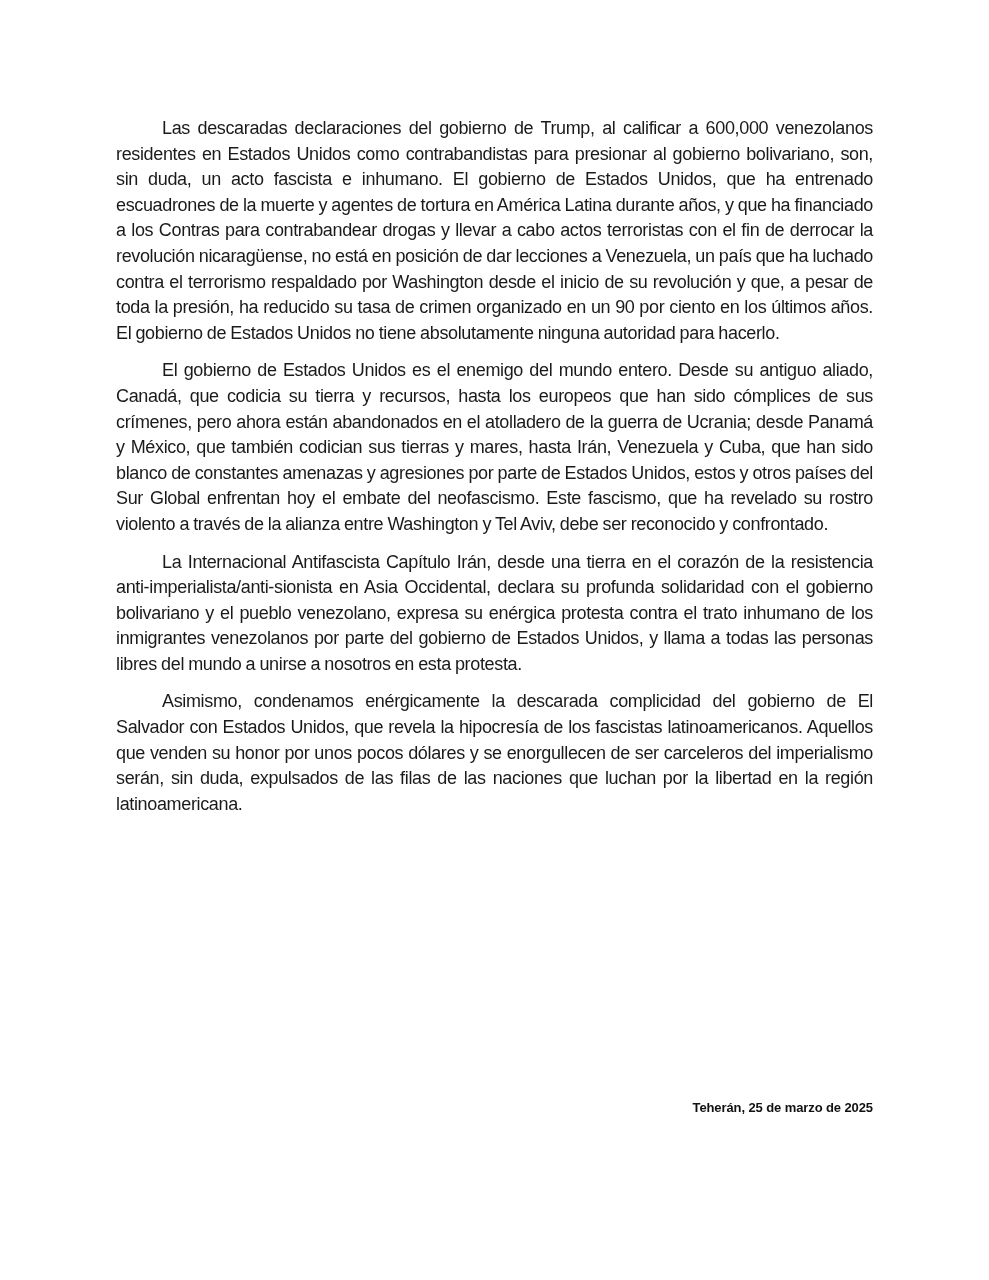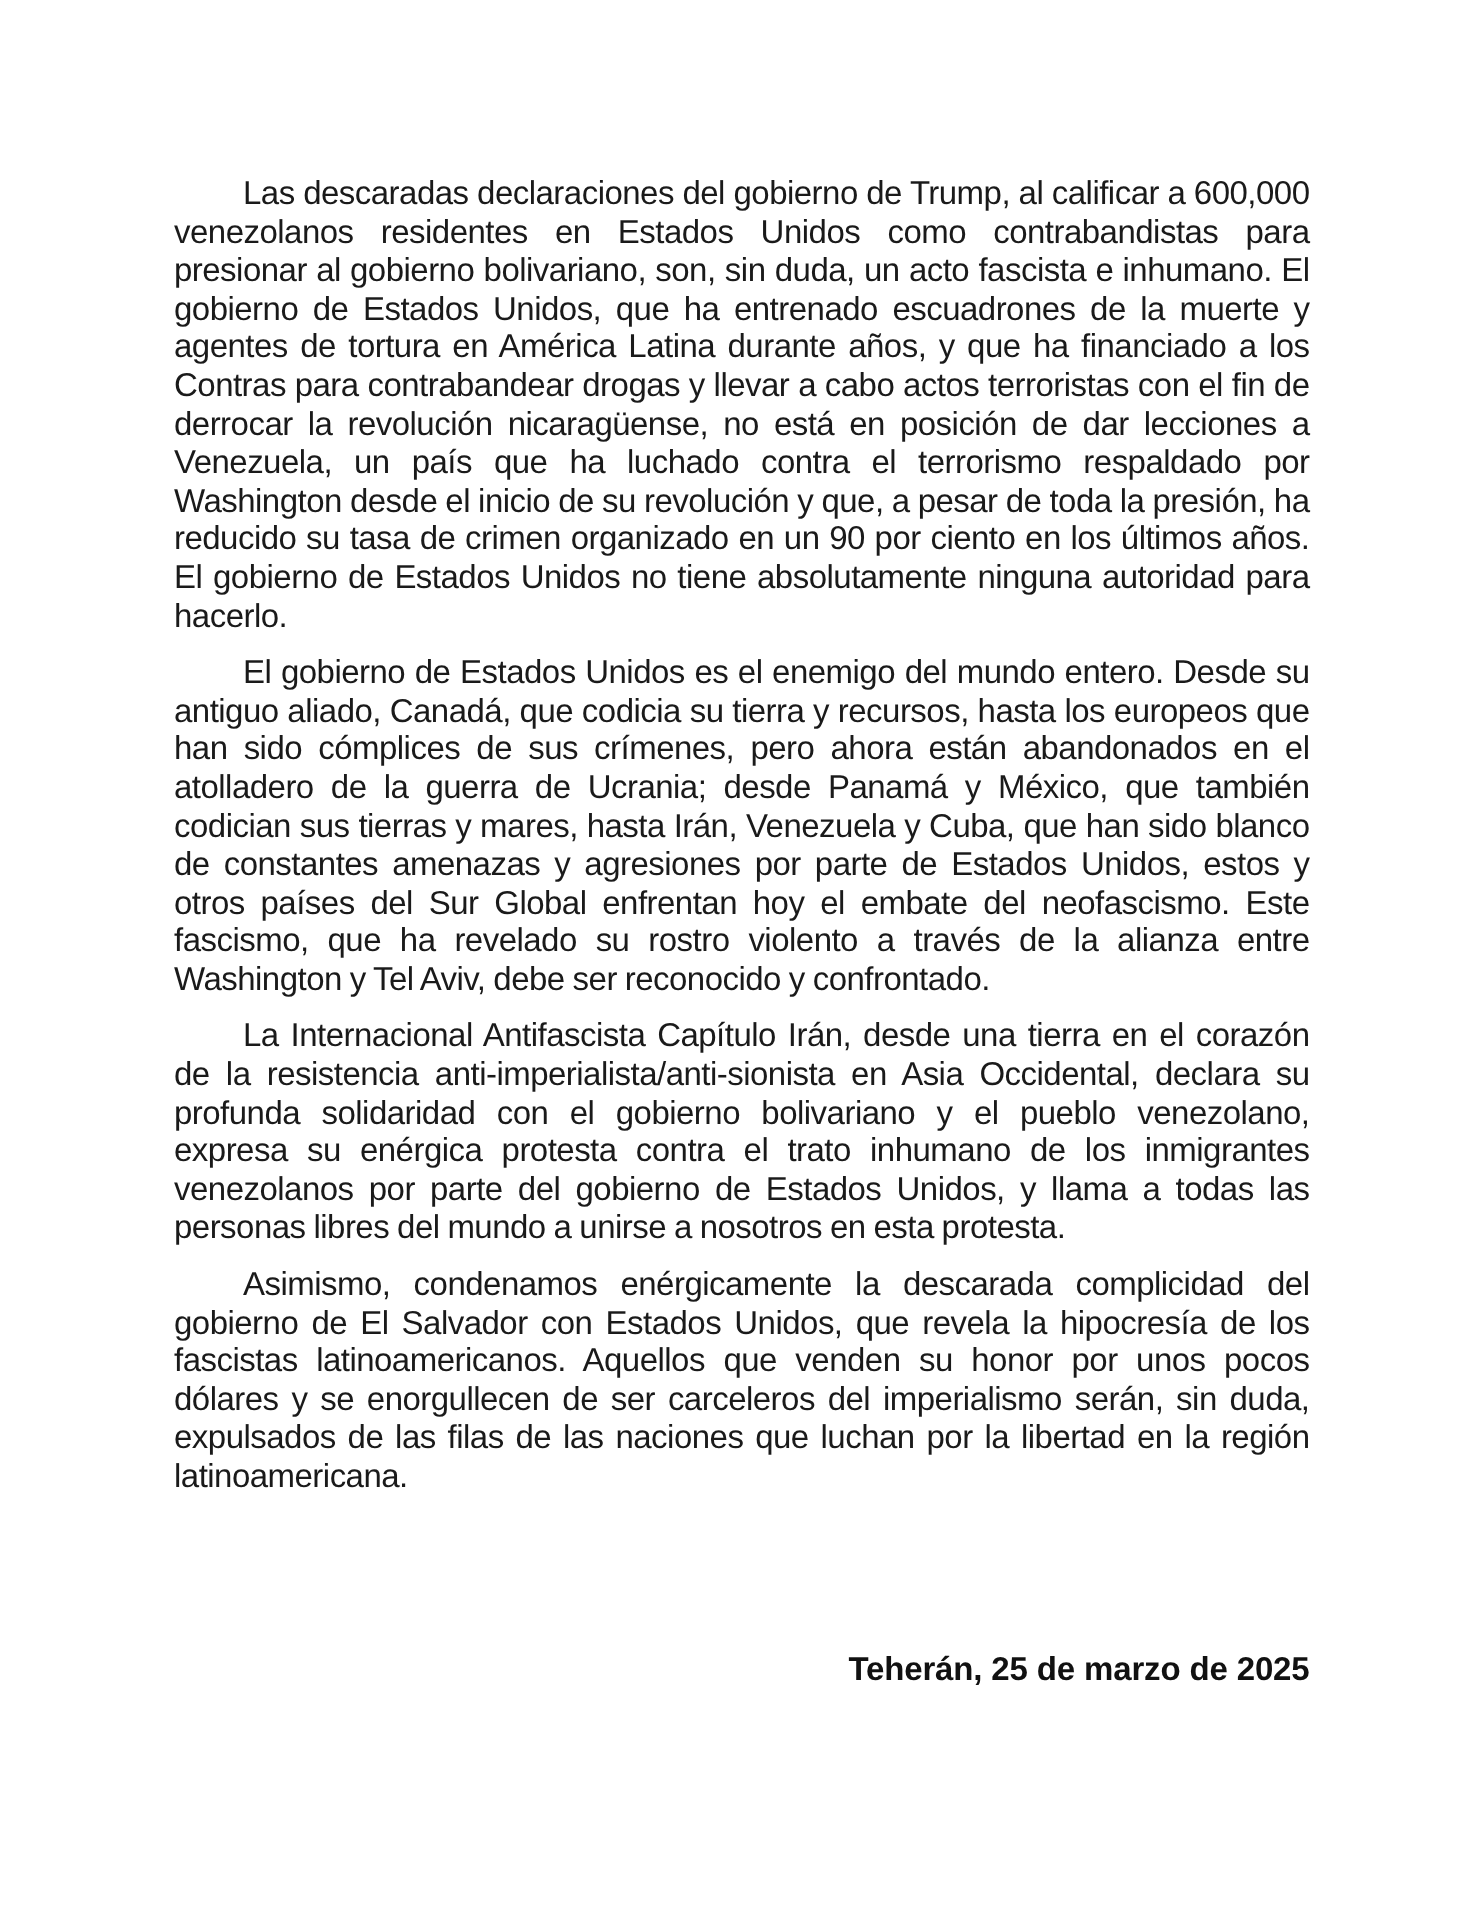--- a/index.html
+++ b/index.html
@@ -12,33 +12,33 @@
     font-family: "Liberation Sans", "DejaVu Sans", sans-serif;
   }
   .page {
     position: absolute;
     left: 116px;
     top: 116px;
     width: 757px;
   }
   .para {
     margin: 0 0 12px 0;
-    font-size: 22px;
+    font-size: 18px;
     line-height: 25.6px;
     text-align: justify;
     text-indent: 46px;
     letter-spacing: -0.35px;
     word-spacing: -0.5px;
     font-stretch: condensed;
   }
   .signature {
     position: absolute;
     right: 116px;
     top: 1100px;
-    font-size: 22px;
+    font-size: 13px;
     font-weight: bold;
     letter-spacing: -0.1px;
     color: #111;
   }
 </style>
 </head>
 <body>
 
 <div class="page">
   <p class="para">Las descaradas declaraciones del gobierno de Trump, al calificar a 600,000 venezolanos residentes en Estados Unidos como contrabandistas para presionar al gobierno bolivariano, son, sin duda, un acto fascista e inhumano. El gobierno de Estados Unidos, que ha entrenado escuadrones de la muerte y agentes de tortura en América Latina durante años, y que ha financiado a los Contras para contrabandear drogas y llevar a cabo actos terroristas con el fin de derrocar la revolución nicaragüense, no está en posición de dar lecciones a Venezuela, un país que ha luchado contra el terrorismo respaldado por Washington desde el inicio de su revolución y que, a pesar de toda la presión, ha reducido su tasa de crimen organizado en un 90 por ciento en los últimos años. El gobierno de Estados Unidos no tiene absolutamente ninguna autoridad para hacerlo.</p>

